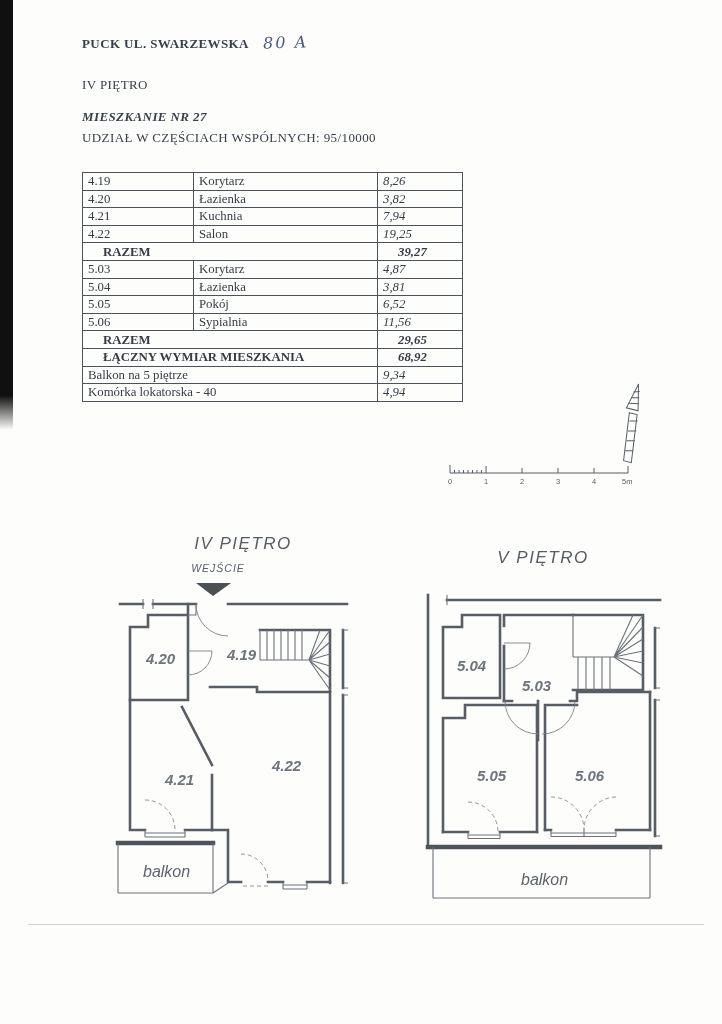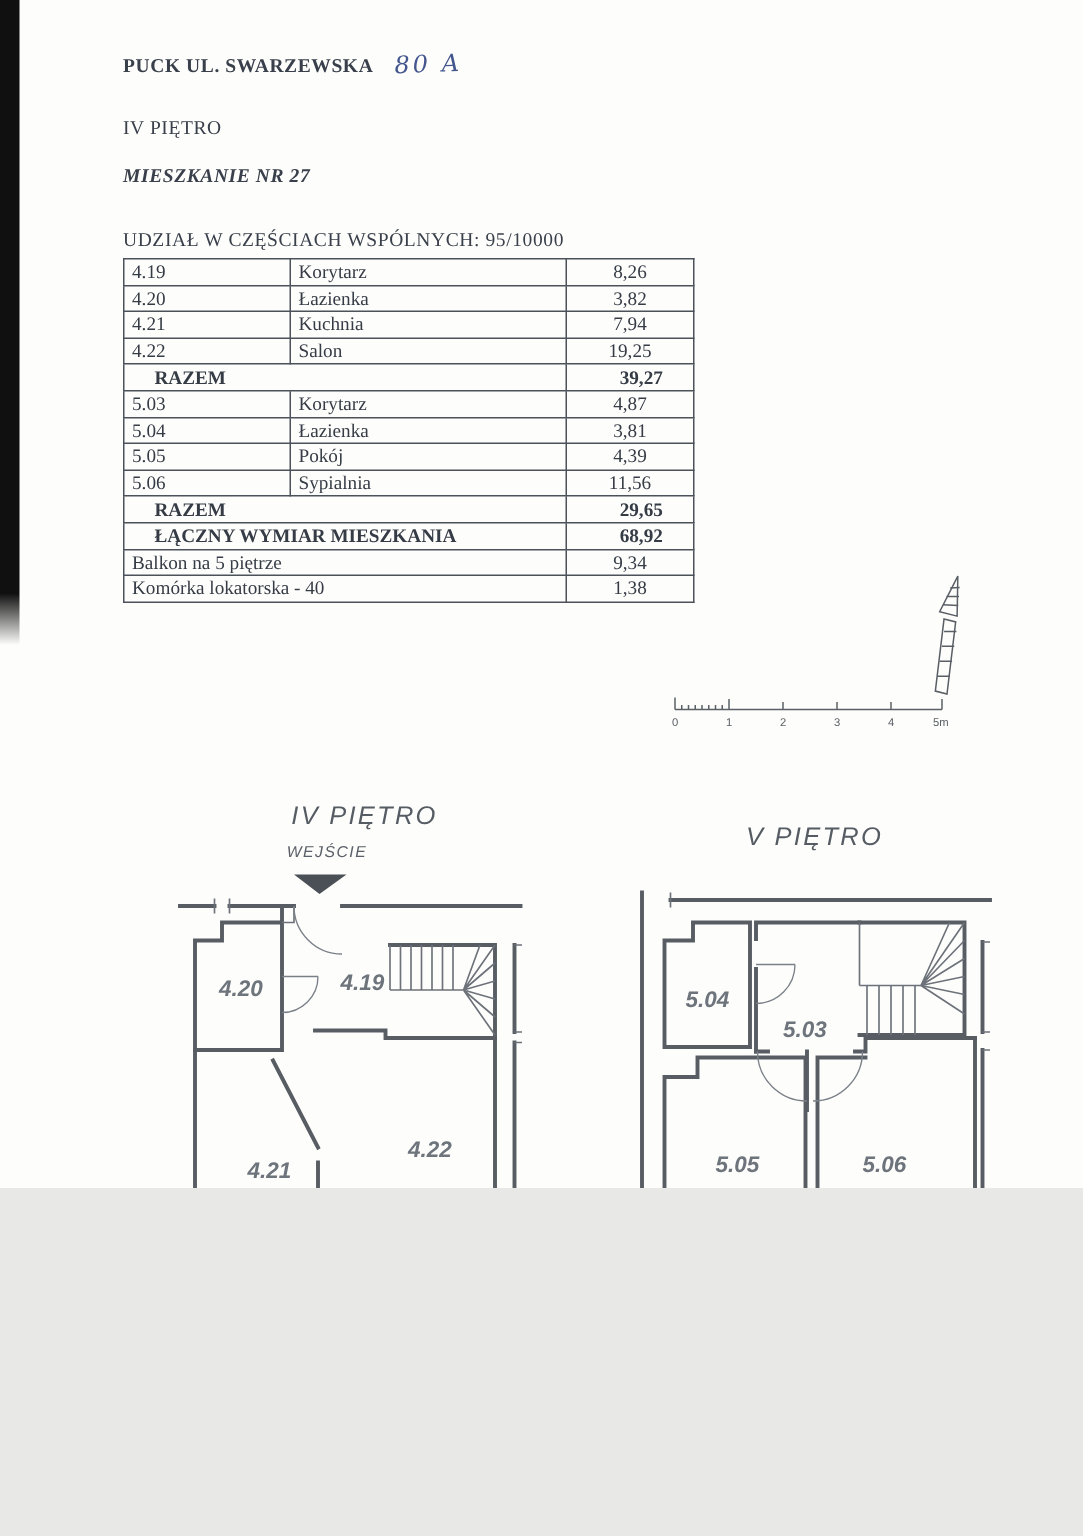--- a/index.html
+++ b/index.html
@@ -1,34 +1,34 @@
 <!DOCTYPE html>
 <html><head>
 <meta charset="utf-8">
 <style>
   html,body{margin:0;padding:0;background:#e8e8e6;}
-  #page{position:relative;width:722px;height:792px;background:#fdfdfb;overflow:hidden;
+  #page{position:relative;width:722px;height:1024px;background:#fdfdfb;overflow:hidden;
         font-family:"Liberation Serif",serif;color:#3a404a;}
   
   #scanbar{position:absolute;left:0;top:0;width:13px;height:430px;
            background:linear-gradient(180deg,#101010 0 92%,rgba(16,16,16,0) 100%);}
   #scanline{position:absolute;left:28px;top:924px;width:676px;height:0;
             border-top:1px solid #d7d7d1;}
   
   .hline{position:absolute;left:82px;white-space:nowrap;font-size:13px;letter-spacing:.4px;color:#39404b;}
   .bold{font-weight:bold;}
   #handwrite{position:absolute;left:263px;top:33px;font-family:"DejaVu Serif",serif;
              font-style:italic;font-size:16px;color:#44568e;transform:rotate(-2deg);
              letter-spacing:2px;white-space:nowrap;}
   
   #areatable{position:absolute;left:82px;top:172px;border-collapse:collapse;
              font-size:12.8px;color:#363c46;}
   #areatable td{border:1px solid #4c525a;padding:1px 5px;height:14.6px;line-height:14px;
                 vertical-align:middle;background:transparent;}
-  #areatable td.val{text-align:center;}
+  #areatable td.val{text-align:left;font-style:italic;}
   #areatable tr.boldrow td{font-weight:bold;padding-left:20px;}
   
   .plantitle{position:absolute;font-family:"Liberation Sans",sans-serif;font-style:italic;
              font-size:17px;color:#565c63;letter-spacing:1.5px;text-align:center;white-space:nowrap;}
   #wejscie{position:absolute;left:178px;top:562px;width:80px;text-align:center;
            font-family:"Liberation Sans",sans-serif;font-style:italic;font-size:10.5px;
            letter-spacing:1px;color:#5a6067;}
   
   svg{position:absolute;overflow:visible;}
   .wall{stroke:#585d64;stroke-width:2.6;fill:none;stroke-linecap:square;}
@@ -46,21 +46,21 @@
 <body>
 
 <div id="page">
 
   <div id="scanbar"></div>
 
   <div class="hline bold" style="top:36px;">PUCK UL. SWARZEWSKA</div>
   <div id="handwrite">80 A</div>
   <div class="hline" style="top:77px;">IV PIĘTRO</div>
   <div class="hline bold" style="top:109px;font-style:italic;">MIESZKANIE NR 27</div>
-  <div class="hline" style="top:152px;">UDZIAŁ W CZĘŚCIACH WSPÓLNYCH: 95/10000</div>
+  <div class="hline" style="top:130px;">UDZIAŁ W CZĘŚCIACH WSPÓLNYCH: 95/10000</div>
 
   <table id="areatable">
     <colgroup>
         <col style="width:111px">
         <col style="width:184px">
         <col style="width:85px">
       </colgroup>
     <tbody>
         <tr>
           <td>4.19</td>
@@ -92,42 +92,42 @@
           <td class="val">4,87</td>
         </tr>
     <tr>
           <td>5.04</td>
           <td>Łazienka</td>
           <td class="val">3,81</td>
         </tr>
     <tr>
           <td>5.05</td>
           <td>Pokój</td>
-          <td class="val">4,39</td>
+          <td class="val">6,52</td>
         </tr>
     <tr>
           <td>5.06</td>
           <td>Sypialnia</td>
           <td class="val">11,56</td>
         </tr>
     <tr class="boldrow">
           <td colspan="2">RAZEM</td>
           <td class="val">29,65</td>
         </tr>
     <tr class="boldrow">
           <td colspan="2">ŁĄCZNY WYMIAR MIESZKANIA</td>
           <td class="val">68,92</td>
         </tr>
     <tr>
           <td colspan="2">Balkon na 5 piętrze</td>
           <td class="val">9,34</td>
         </tr>
     <tr>
           <td colspan="2">Komórka lokatorska - 40</td>
-          <td class="val">1,38</td>
+          <td class="val">4,94</td>
         </tr>
   </tbody>
     </table>
 
   <svg id="northarrow" style="left:608px;top:382px;" width="50" height="88" viewBox="0 0 50 88">
     <g transform="rotate(14 25 45)" stroke="#5a5f66" stroke-width="1" fill="none">
       <polygon points="20,2 14,28 26,28" fill="#fdfdfb"></polygon>
       <path d="M17,11 L23,9 M16,17 L24,15 M15,23 L25,21"></path>
       <path d="M18,32 L26,32 L32,80 L24,80 Z"></path>
       <path d="M20,40 L28,38 M21,50 L29,48 M22,60 L30,58 M23,70 L31,68"></path>

